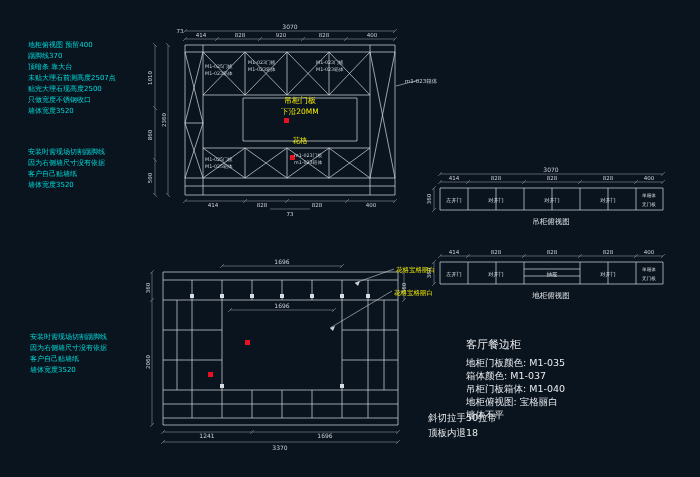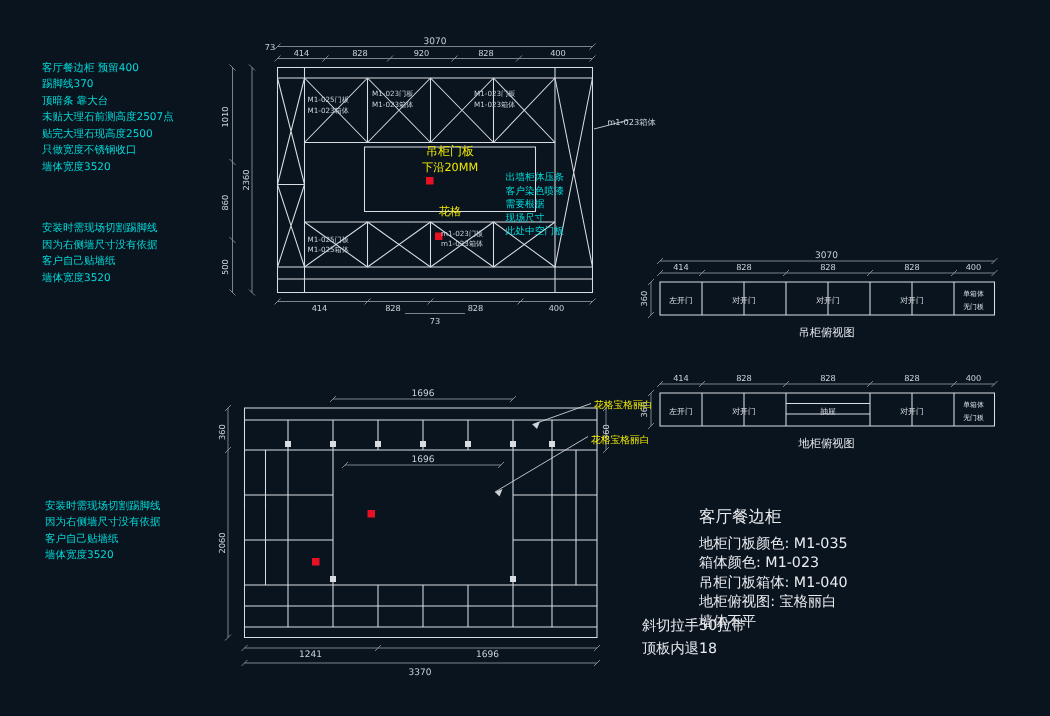--- a/index.html
+++ b/index.html
@@ -148,58 +148,51 @@
     <text class="t55" transform="rotate(-90 150,288)" x="150" y="288">360</text>
     <text class="t55" transform="rotate(-90 150,362)" x="150" y="362">2060</text>
     <text class="t55" transform="rotate(-90 406,288)" x="406" y="288">360</text>
 
     <text class="ylab" x="396" y="272">花格宝格丽白</text>
     <text class="ylab" x="394" y="295">花格宝格丽白</text>
   </g>
 </svg>
 
 <div class="note" style="left:28px;top:40px">
-  <div>客厅餐边柜 预留400</div>
+  <div>地柜俯视图 预留400</div>
   <div>踢脚线370</div>
   <div>顶暗条 靠大台</div>
   <div>未贴大理石前测高度2507点</div>
   <div>贴完大理石现高度2500</div>
   <div>只做宽度不锈钢收口</div>
   <div>墙体宽度3520</div>
 </div>
 
 <div class="note" style="left:28px;top:147px">
   <div>安装时需现场切割踢脚线</div>
   <div>因为右侧墙尺寸没有依据</div>
   <div>客户自己贴墙纸</div>
   <div>墙体宽度3520</div>
 </div>
 
-<div class="note tight" style="left:337px;top:114px">
-  <div>出墙柜体压条</div>
-  <div>客户染色喷漆</div>
-  <div>需要根据</div>
-  <div>现场尺寸</div>
-  <div>此处中空门板</div>
-</div>
 
 <div class="note" style="left:30px;top:332px">
   <div>安装时需现场切割踢脚线</div>
   <div>因为右侧墙尺寸没有依据</div>
   <div>客户自己贴墙纸</div>
   <div>墙体宽度3520</div>
 </div>
 
 <div class="handle-note" style="left:428px;top:410px">
   <div>斜切拉手50拉带</div>
   <div>顶板内退18</div>
 </div>
 
 <div class="spec" style="left:466px;top:338px">
   <div class="title">客厅餐边柜</div>
   <div>地柜门板颜色: M1-035</div>
-  <div>箱体颜色: M1-023</div>
+  <div>箱体颜色: M1-037</div>
   <div>吊柜门板箱体: M1-040</div>
   <div>地柜俯视图: 宝格丽白</div>
   <div>墙体不平</div>
 </div>
 
 </div>
 
 </body></html>

